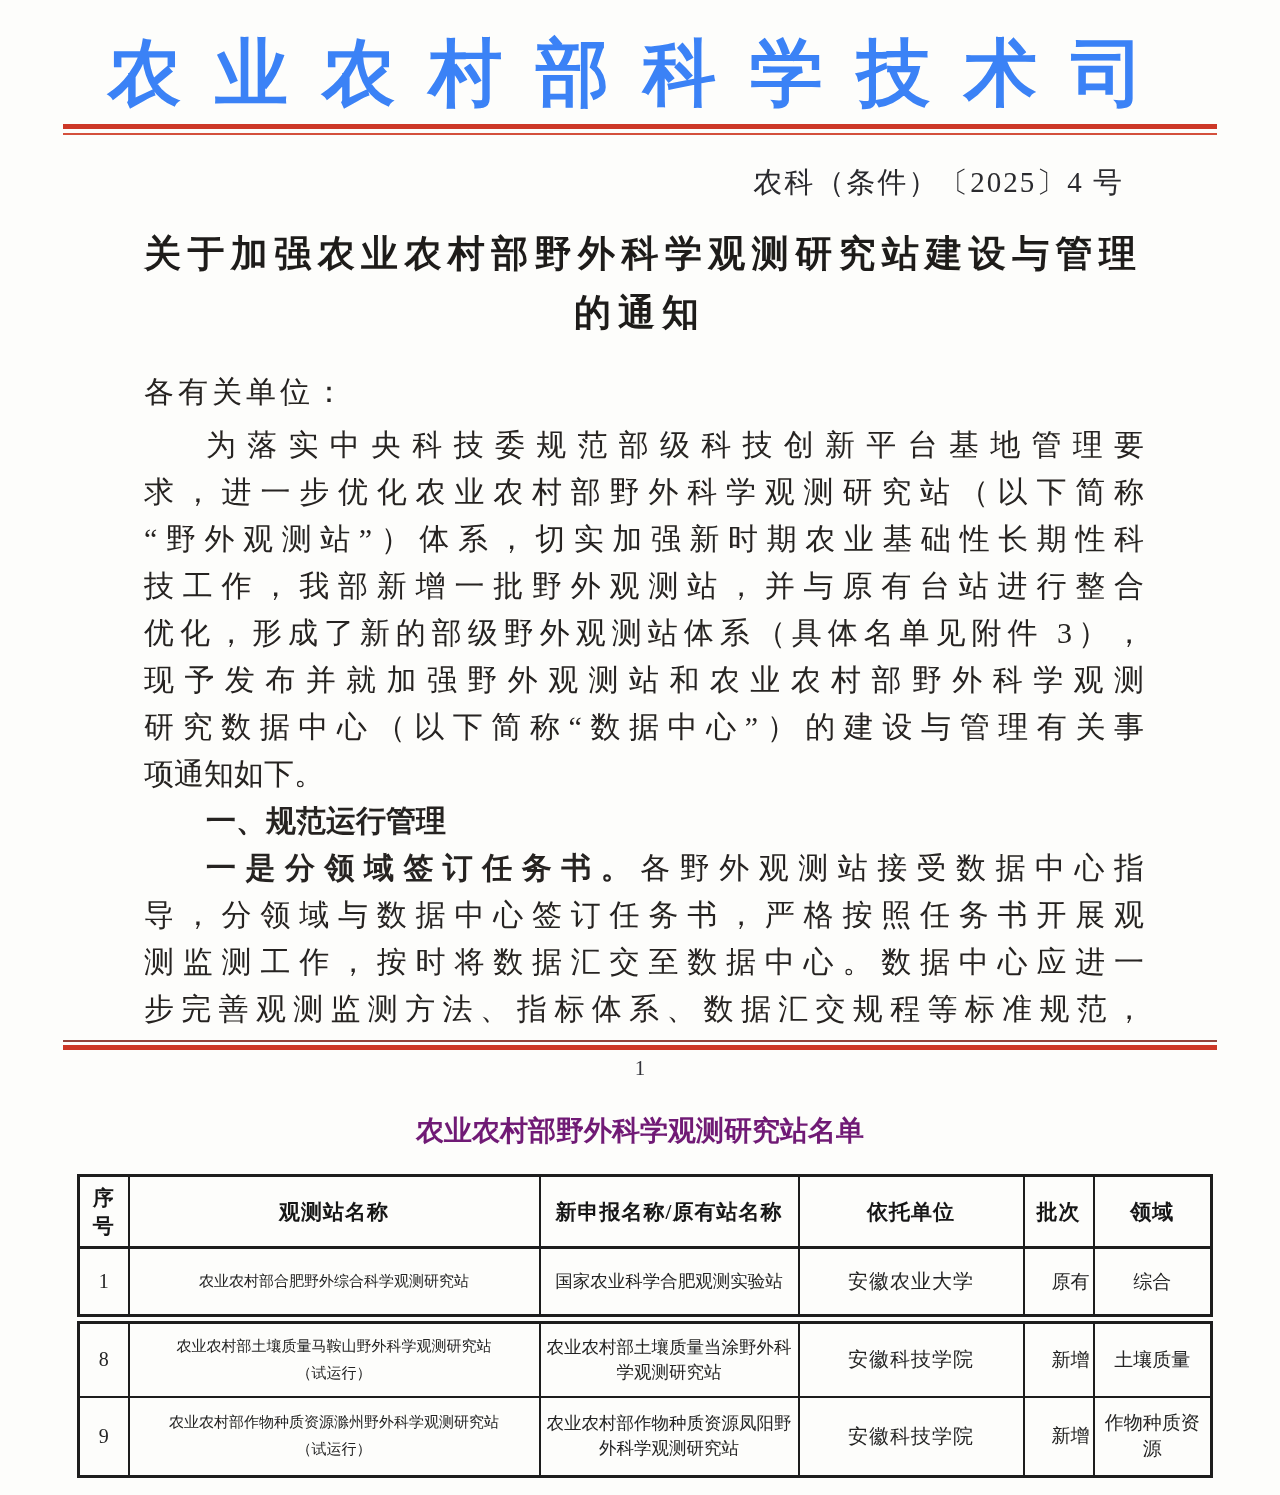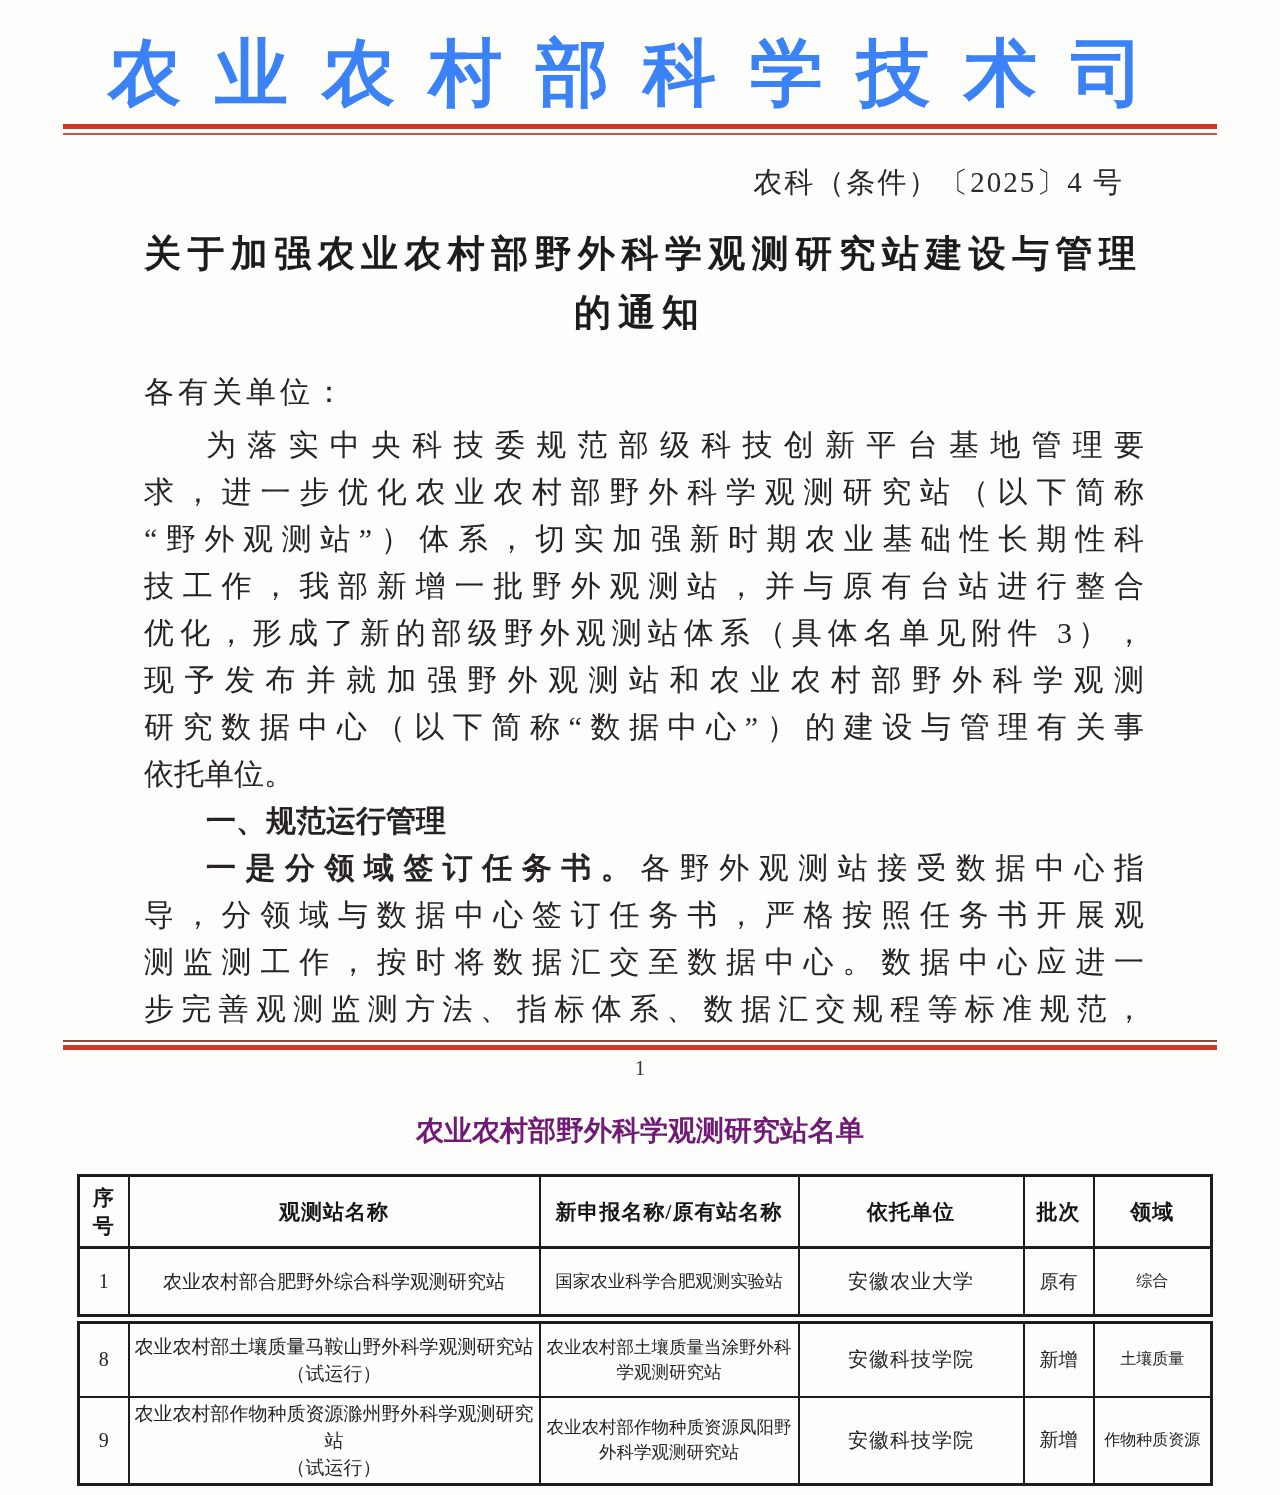--- a/index.html
+++ b/index.html
@@ -74,25 +74,25 @@
   th {
     height:72px; font-size:21px; font-weight:bold; color:#161616;
     letter-spacing:1px;
   }
   .tbl-a th { border-bottom-width:3px; }
   td { font-size:20px; color:#242424; }
   .r-first td { height:68px; }
   .r-8 td { height:74px; }
   .r-9 td { height:80px; }
   td.c-no   { font-size:20px; }
-  td.c-name { font-size:19px; white-space:pre-line; line-height:27px; }
+  td.c-name { font-size:15px; white-space:pre-line; line-height:27px; }
   td.c-new  { font-size:17.5px; line-height:25px; }
   td.c-org  { font-size:20px; letter-spacing:1px; }
-  td.c-batch{ font-size:19px; }
-  td.c-field{ font-size:16px; padding:2px 7px; }
+  td.c-batch{ font-size:19px;text-align:right; }
+  td.c-field{ font-size:19px; padding:2px 7px; }
 </style>
 </head>
 <body>
 
 <div class="page">
 
   <div class="masthead">农业农村部科学技术司</div>
   <div class="rule-thick r1"></div>
   <div class="rule-thin r2"></div>
 
@@ -104,21 +104,21 @@
   <div class="salutation">各有关单位：</div>
 
   <div class="body-block">
     <div class="line j ind"><span>为落实中央科技委规范部级科技创新平台基地管理要</span></div>
     <div class="line j"><span>求，进一步优化农业农村部野外科学观测研究站（以下简称</span></div>
     <div class="line j"><span>“野外观测站”）体系，切实加强新时期农业基础性长期性科</span></div>
     <div class="line j"><span>技工作，我部新增一批野外观测站，并与原有台站进行整合</span></div>
     <div class="line j"><span>优化，形成了新的部级野外观测站体系（具体名单见附件 3），</span></div>
     <div class="line j"><span>现予发布并就加强野外观测站和农业农村部野外科学观测</span></div>
     <div class="line j"><span>研究数据中心（以下简称“数据中心”）的建设与管理有关事</span></div>
-    <div class="line"><span>依托单位。</span></div>
+    <div class="line"><span>项通知如下。</span></div>
     <div class="line ind"><span class="b">一、规范运行管理</span></div>
     <div class="line j ind"><span class="b">一是分领域签订任务书。</span><span>各野外观测站接受数据中心指</span></div>
     <div class="line j"><span>导，分领域与数据中心签订任务书，严格按照任务书开展观</span></div>
     <div class="line j"><span>测监测工作，按时将数据汇交至数据中心。数据中心应进一</span></div>
     <div class="line j"><span>步完善观测监测方法、指标体系、数据汇交规程等标准规范，</span></div>
   </div>
 
   <div class="f-thin"></div>
   <div class="f-thick"></div>
   <div class="page-num">1</div>

